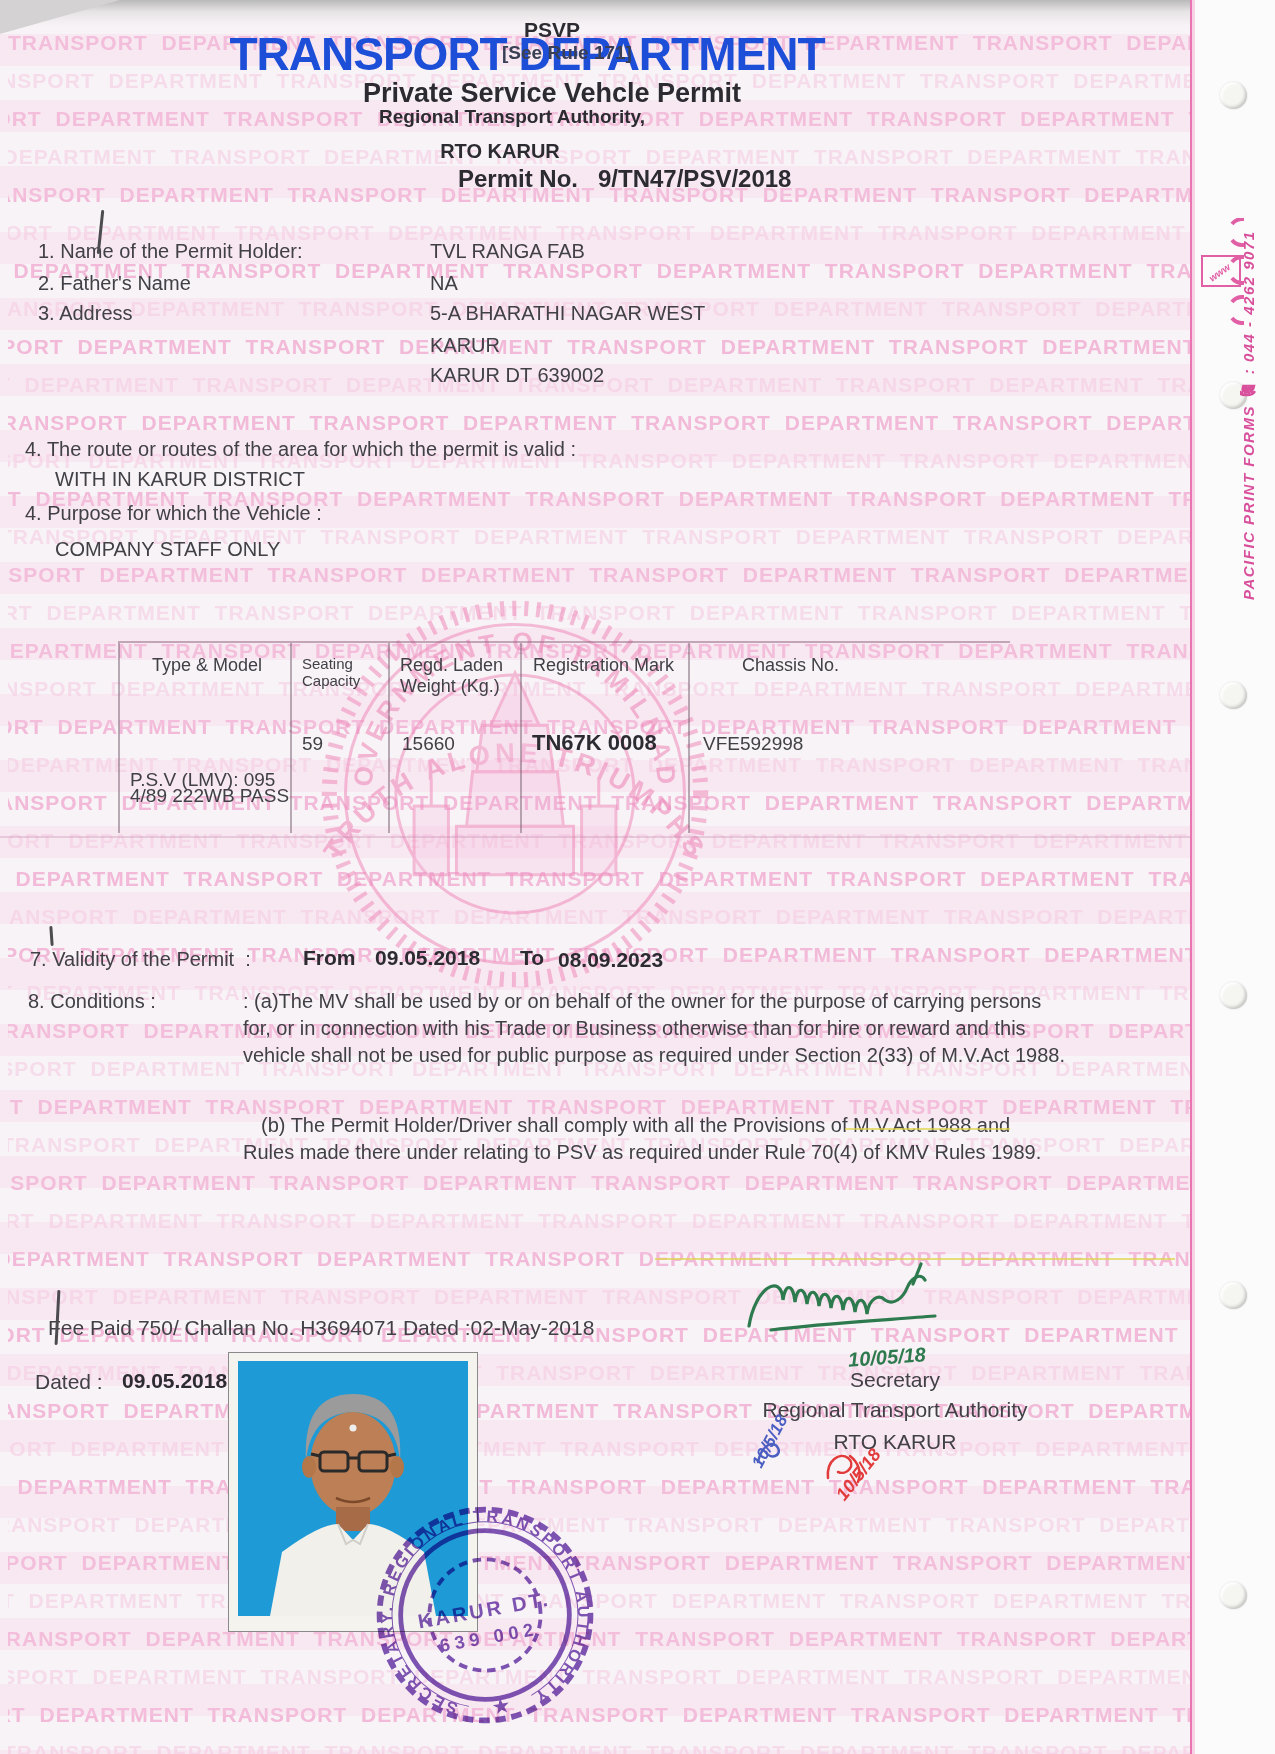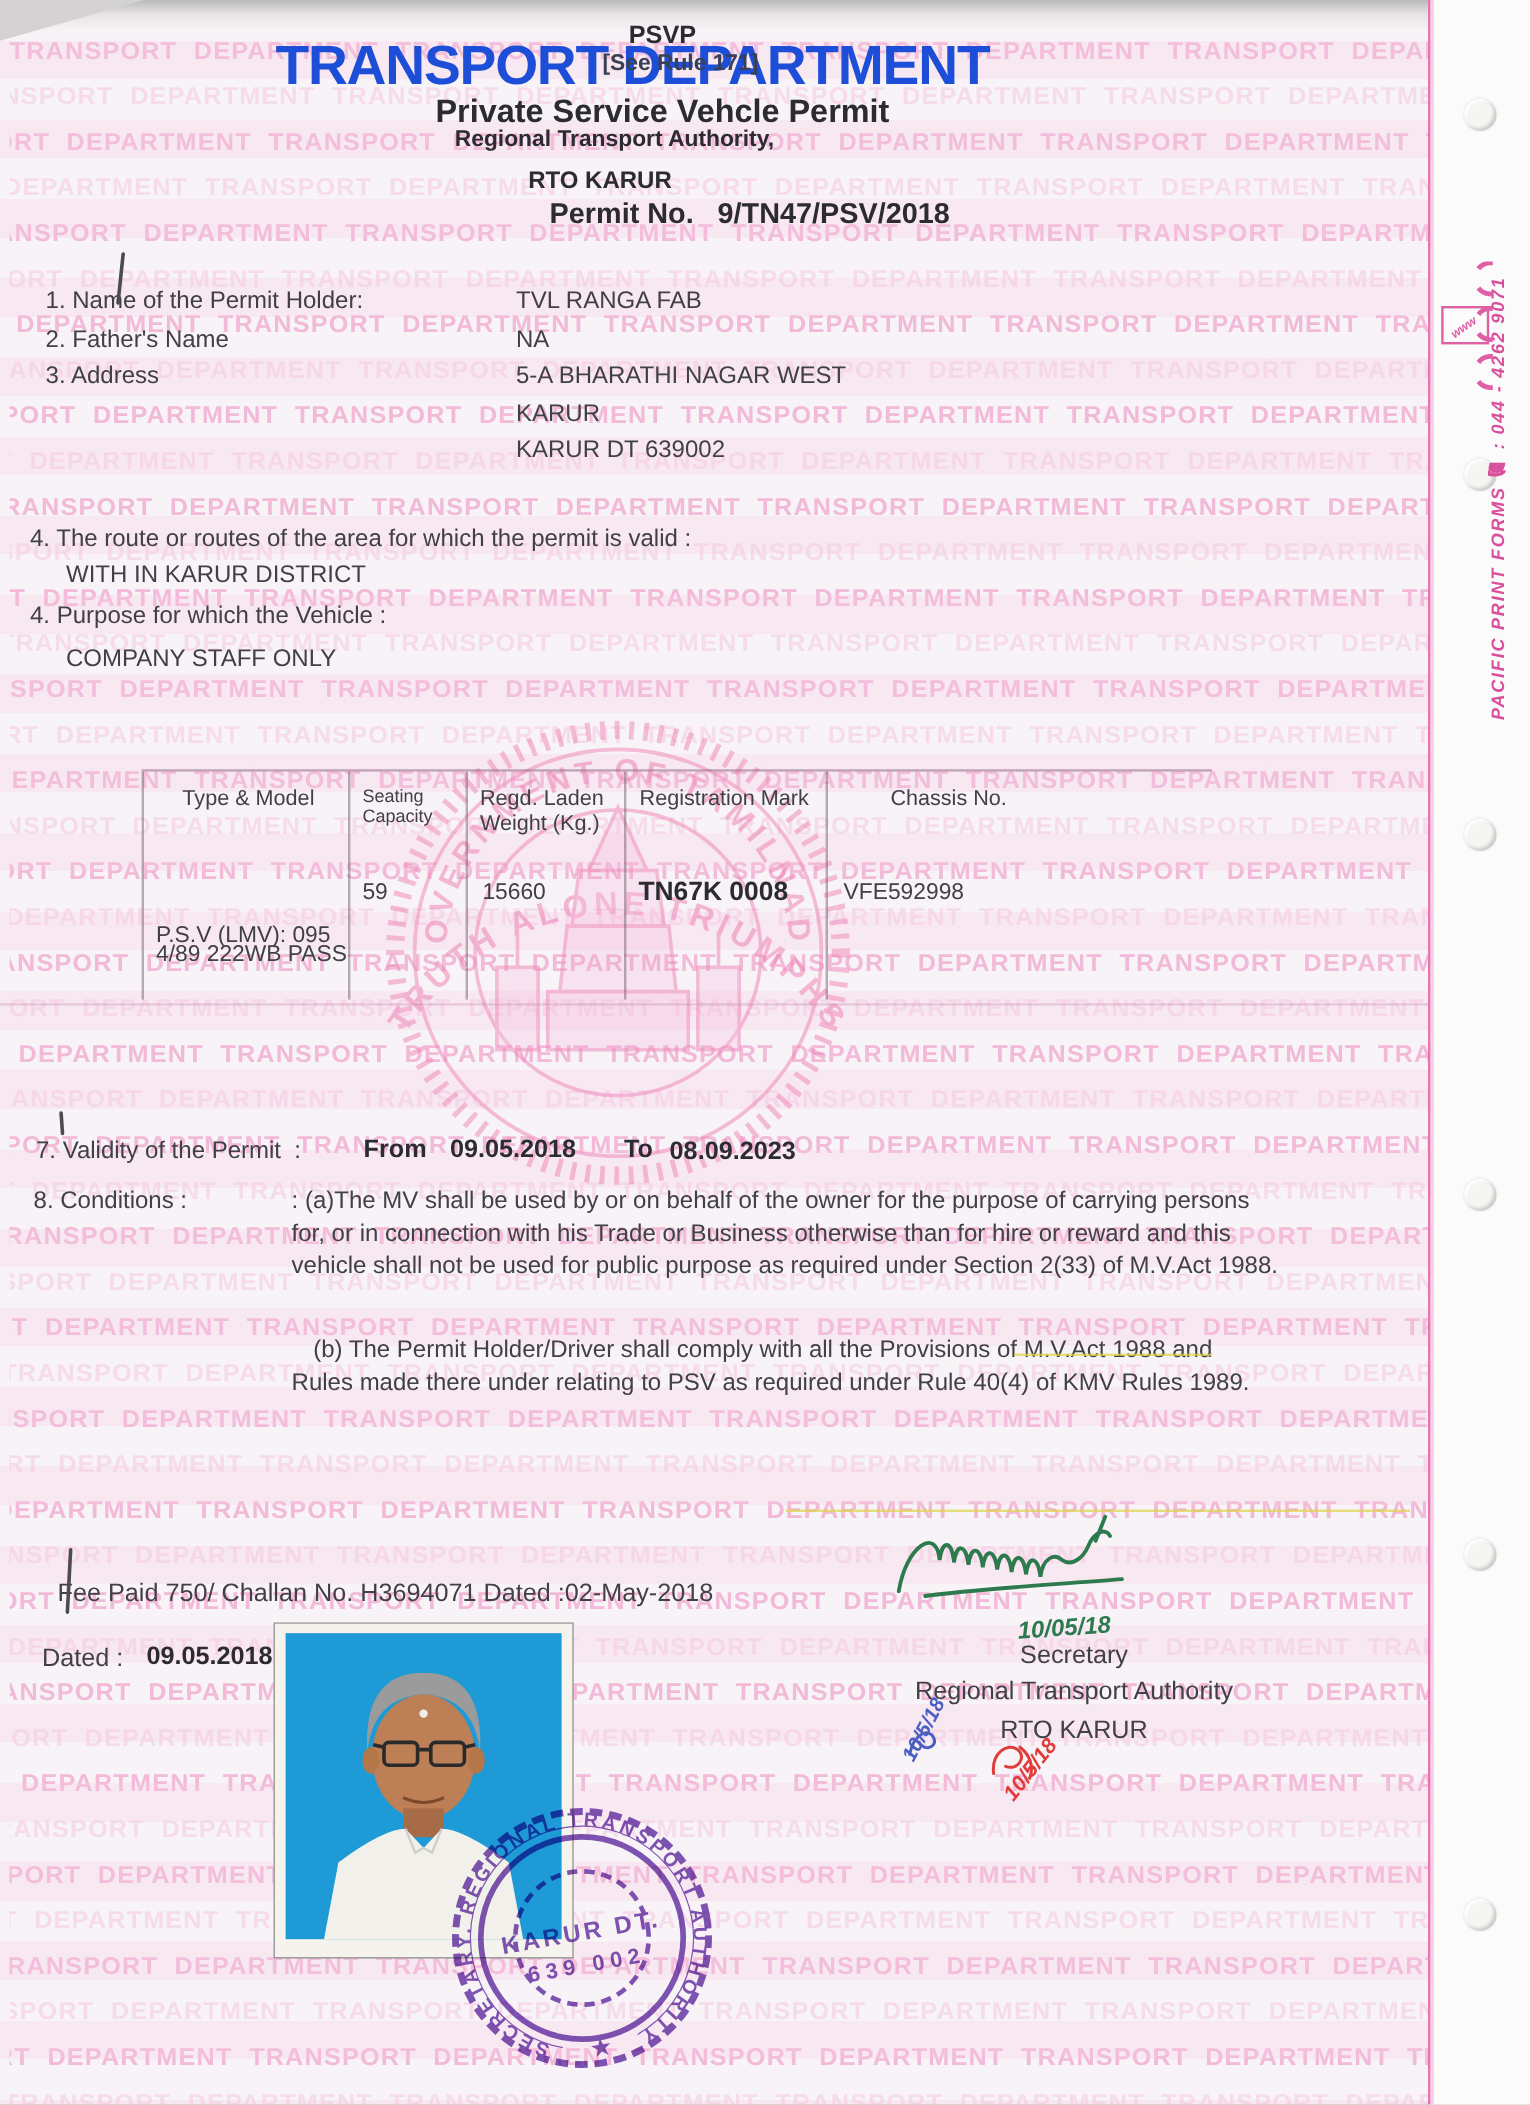--- a/index.html
+++ b/index.html
@@ -170,21 +170,21 @@
   </div>
 
   <div class="t" style="top:948px;left:30px;font-size:20px;">7. Validity of the Permit  :</div>
   <div class="t b" style="top:946px;left:303px;font-size:21px;">From</div>
   <div class="t b" style="top:946px;left:375px;font-size:21px;">09.05.2018</div>
   <div class="t b" style="top:946px;left:520px;font-size:21px;">To</div>
   <div class="t b" style="top:948px;left:558px;font-size:21px;">08.09.2023</div>
 
   <div class="t" style="top:990px;left:28px;font-size:20px;">8. Conditions :</div>
   <div class="t wrap" style="top:988px;left:243px;width:824px;font-size:20px;line-height:27px;">: (a)The MV shall be used by or on behalf of the owner for the purpose of carrying persons for, or in connection   with his Trade or Business otherwise than for hire or reward and this vehicle shall not be used for public  purpose as required under Section 2(33) of M.V.Act 1988.</div>
-  <div class="t wrap" style="top:1112px;left:243px;width:810px;font-size:20px;line-height:27px;text-indent:18px;">(b) The Permit Holder/Driver shall comply with all the Provisions of M.V.Act 1988 and Rules made there under relating to PSV as required under Rule 40(4) of KMV Rules 1989.</div>
+  <div class="t wrap" style="top:1112px;left:243px;width:810px;font-size:20px;line-height:27px;text-indent:18px;">(b) The Permit Holder/Driver shall comply with all the Provisions of M.V.Act 1988 and Rules made there under relating to PSV as required under Rule 70(4) of KMV Rules 1989.</div>
 
   <div class="yline" style="top:1128px;left:845px;width:165px;"></div>
   <div class="yline" style="top:1258px;left:655px;width:520px;"></div>
   <div class="staple" style="top:210px;left:99px;height:44px;transform:rotate(6deg);"></div>
   <div class="staple" style="top:926px;left:50px;height:20px;transform:rotate(-4deg);"></div>
   <div class="staple" style="top:1290px;left:56px;height:55px;transform:rotate(3deg);"></div>
 
   <div class="t" style="top:1316px;left:48px;font-size:21px;">Fee Paid 750/ Challan No. H3694071 Dated :02-May-2018</div>
   <div class="t" style="top:1370px;left:35px;font-size:21px;">Dated :</div>
   <div class="t b" style="top:1369px;left:122px;font-size:21px;">09.05.2018</div>

